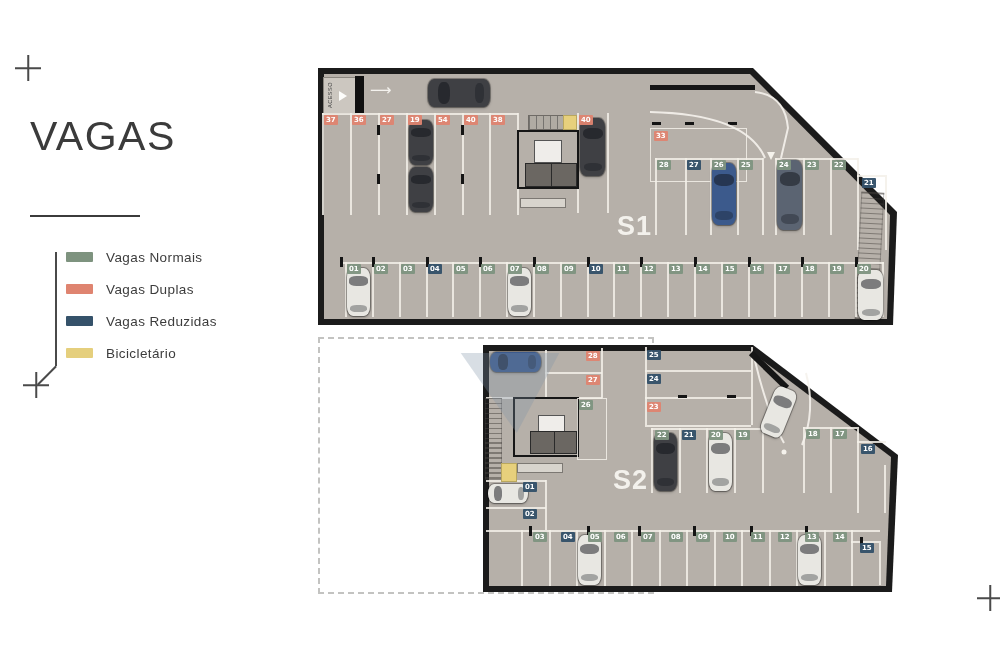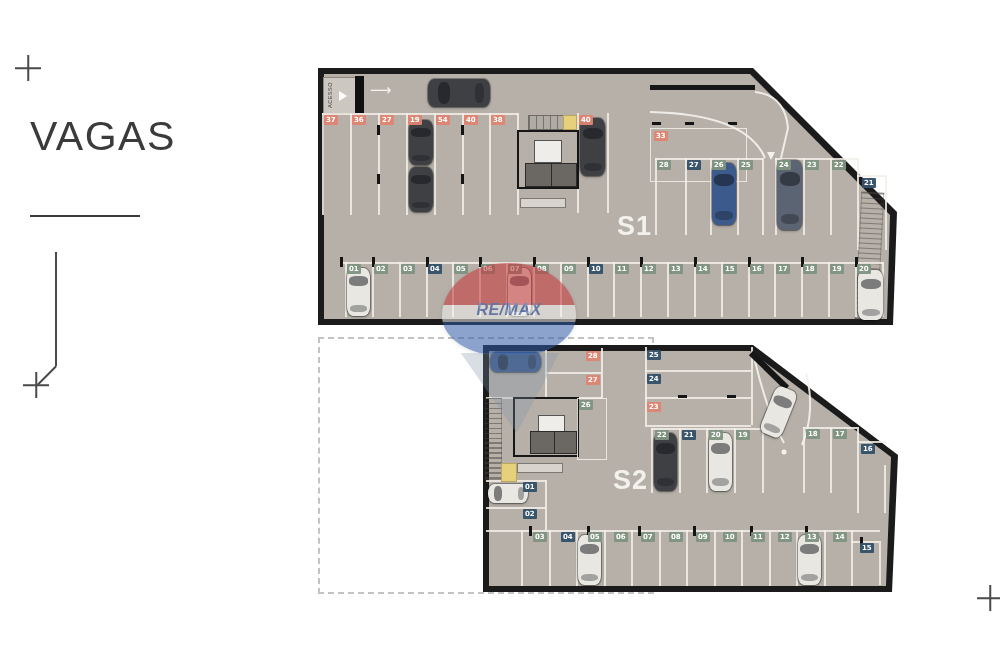--- a/index.html
+++ b/index.html
@@ -92,20 +92,38 @@
   <div class="cross" style="left:15px;top:55px;"></div>
   <div class="cross" style="left:23px;top:372px;"></div>
   <div class="cross" style="left:977px;top:585px;"></div>
 
   <div class="title">
     <div>VAGAS</div>
   </div>
   <div class="title-rule"></div>
   <div class="leg-line"></div>
   <div class="leg-diag"></div>
+  <div class="legend">
+    <div class="leg-item">
+      <span class="leg-sw sw-normal"></span>
+      <span class="leg-label">Vagas Normais</span>
+    </div>
+    <div class="leg-item">
+      <span class="leg-sw sw-dupla"></span>
+      <span class="leg-label">Vagas Duplas</span>
+    </div>
+    <div class="leg-item">
+      <span class="leg-sw sw-reduzida"></span>
+      <span class="leg-label">Vagas Reduzidas</span>
+    </div>
+    <div class="leg-item">
+      <span class="leg-sw sw-bike"></span>
+      <span class="leg-label">Bicicletário</span>
+    </div>
+  </div>
 
   <div class="dashed-rect"></div>
 
   <div class="map" id="map-s1" style="left:318px;top:68px;width:579px;height:257px;">
     <div class="shell"></div>
     <div class="floor"></div>
 
     <div class="acc" style="left:5px;top:9px;width:31px;height:35px;">
       <span class="acc-text">ACESSO</span>
       <span class="acc-tri"></span>
@@ -380,19 +398,16 @@
     <div class="car c-white" style="left:226px;top:88px;width:23px;height:58px;"></div>
     <div class="car c-white" style="left:284px;top:42px;width:23px;height:50px;transform:rotate(22deg);"></div>
     <div class="car car-h c-white" style="left:5px;top:139px;width:40px;height:19px;"></div>
     <div class="car c-white" style="left:95px;top:190px;width:23px;height:50px;"></div>
     <div class="car c-white" style="left:315px;top:190px;width:23px;height:50px;"></div>
 
     <div class="floor-label" style="left:130px;top:120px;">S2</div>
   </div>
 
   <div class="watermark">
-    <div class="balloon">
-      <span>RE/MAX</span>
-    </div>
     <div class="cone"></div>
   </div>
 
 </div>
 
 </body></html>

